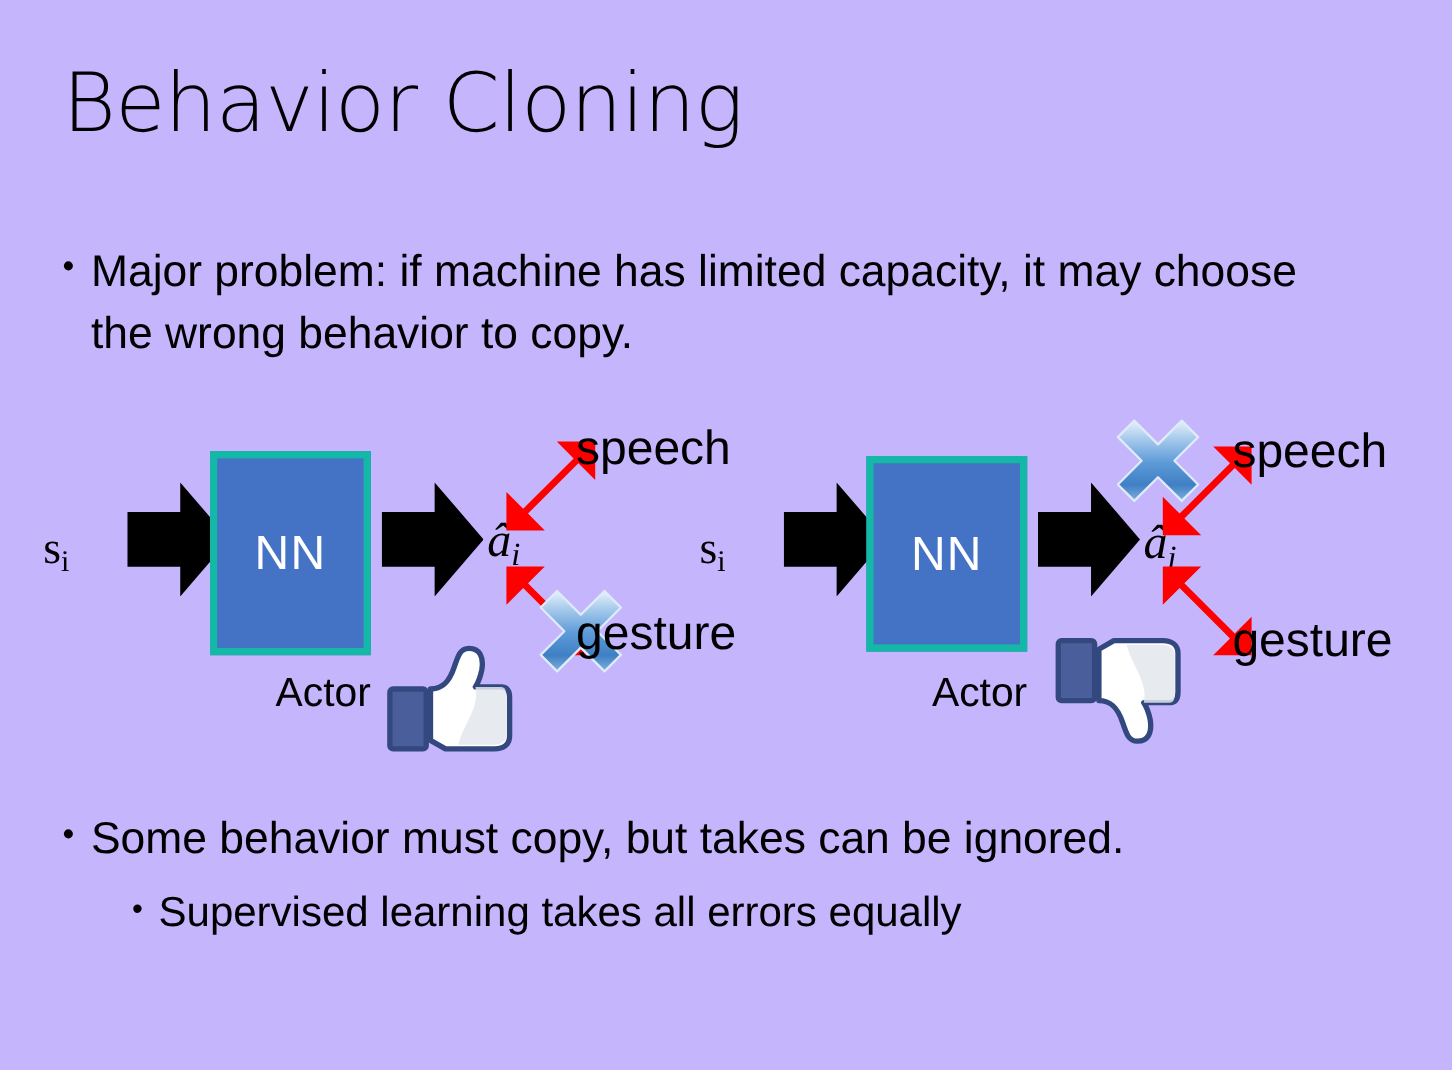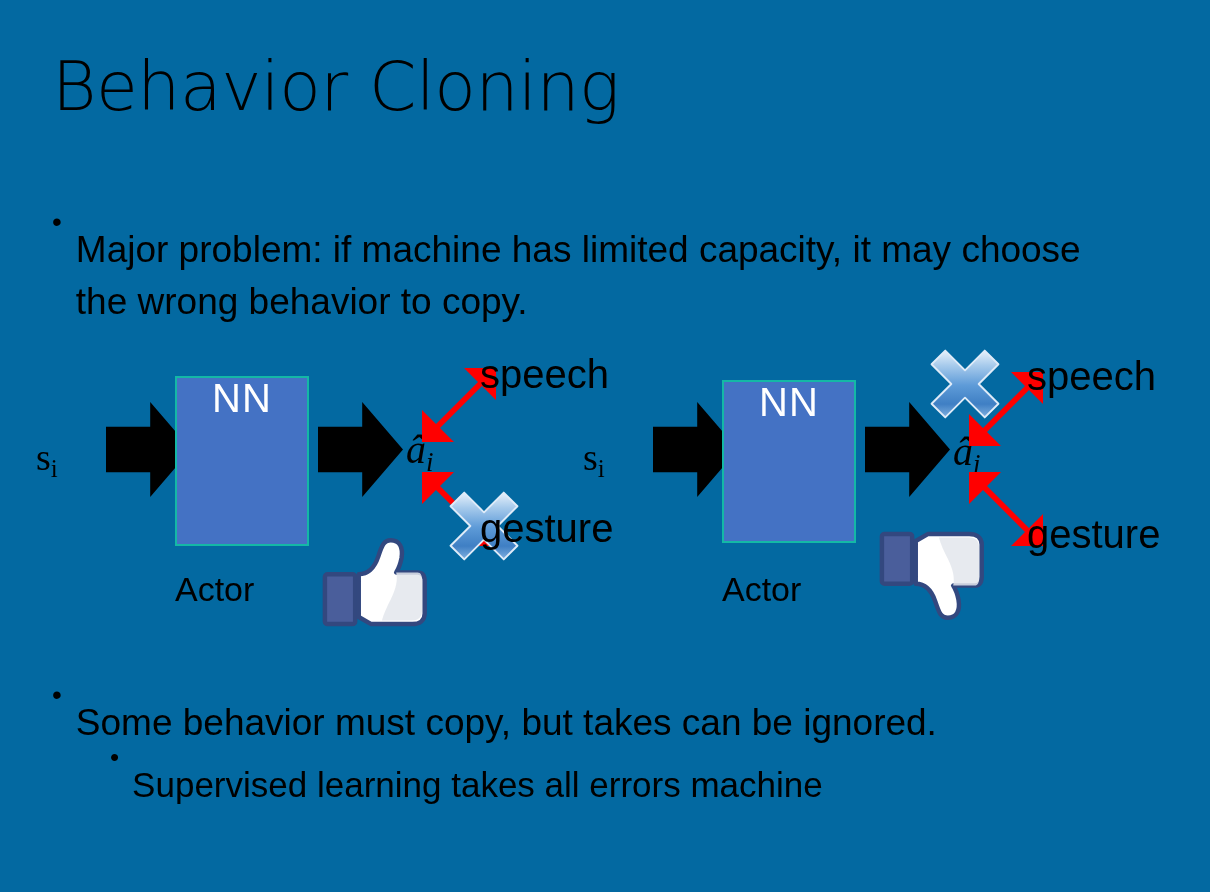--- a/index.html
+++ b/index.html
@@ -9,21 +9,21 @@
     background: #ffffff;
   }
   body {
     font-family: "Liberation Sans", sans-serif;
     color: #000000;
   }
   #slide {
     position: relative;
     width: 1210px;
     height: 892px;
-    background: #0369a1;
+    background: #c4b5fd;
     overflow: hidden;
   }
 
   
   .slide-title {
     position: absolute;
     left: 52px;
     top: 48px;
     font-family: "DejaVu Sans", sans-serif;
     font-weight: 300;
@@ -44,21 +44,20 @@
     display: flex;
     align-items: flex-start;
   }
   .bullet-dot {
     flex: 0 0 auto;
     line-height: 1;
     display: inline-block;
   }
   .bullet-text {
     flex: 1 1 auto;
-    margin-top: 24px;
   }
 
   #bullet-top {
     left: 52px;
     top: 200px;
     width: 1060px;
     font-size: 37px;
     line-height: 52px;
   }
   #bullet-top .bullet-dot {
@@ -120,42 +119,42 @@
   .block-arrow {
     position: absolute;
     background: #000000;
     -webkit-clip-path: polygon(0% 26%, 52% 26%, 52% 0%, 100% 50%, 52% 100%, 52% 74%, 0% 74%);
     clip-path: polygon(0% 26%, 52% 26%, 52% 0%, 100% 50%, 52% 100%, 52% 74%, 0% 74%);
   }
 
   .nn-box {
     position: absolute;
     background: #4472C4;
-    border: 2px solid #14b8a6;
+    border: 6px solid #14b8a6;
     box-sizing: border-box;
     display: flex;
+    align-items: center;
     justify-content: center;
   }
   .nn-box .nn-label {
     color: #ffffff;
     font-family: "Liberation Sans", sans-serif;
     font-size: 40px;
     line-height: 40px;
     letter-spacing: 1px;
   }
 
   .actor-label {
     position: absolute;
     font-family: "Liberation Sans", sans-serif;
     font-size: 34px;
     line-height: 34px;
     color: #000000;
     white-space: nowrap;
-    text-align: left;
-    margin-top: 12px;
+    text-align: right;
   }
 
   .ahat-label {
     position: absolute;
     font-family: Liberation Serif, serif;
     font-style: italic;
     font-size: 40px;
     line-height: 40px;
     color: #000000;
     white-space: nowrap;
@@ -330,17 +329,17 @@
   <div class="bullet-block" id="bullet-bottom-1">
     <div class="bullet-row">
       <span class="bullet-dot">•</span>
       <span class="bullet-text">Some behavior must copy, but takes can be ignored.</span>
     </div>
   </div>
 
   <div class="bullet-block" id="bullet-bottom-2">
     <div class="bullet-row">
       <span class="bullet-dot">•</span>
-      <span class="bullet-text">Supervised learning takes all errors machine</span>
+      <span class="bullet-text">Supervised learning takes all errors equally</span>
     </div>
   </div>
 
 </div>
 
 </body></html>

